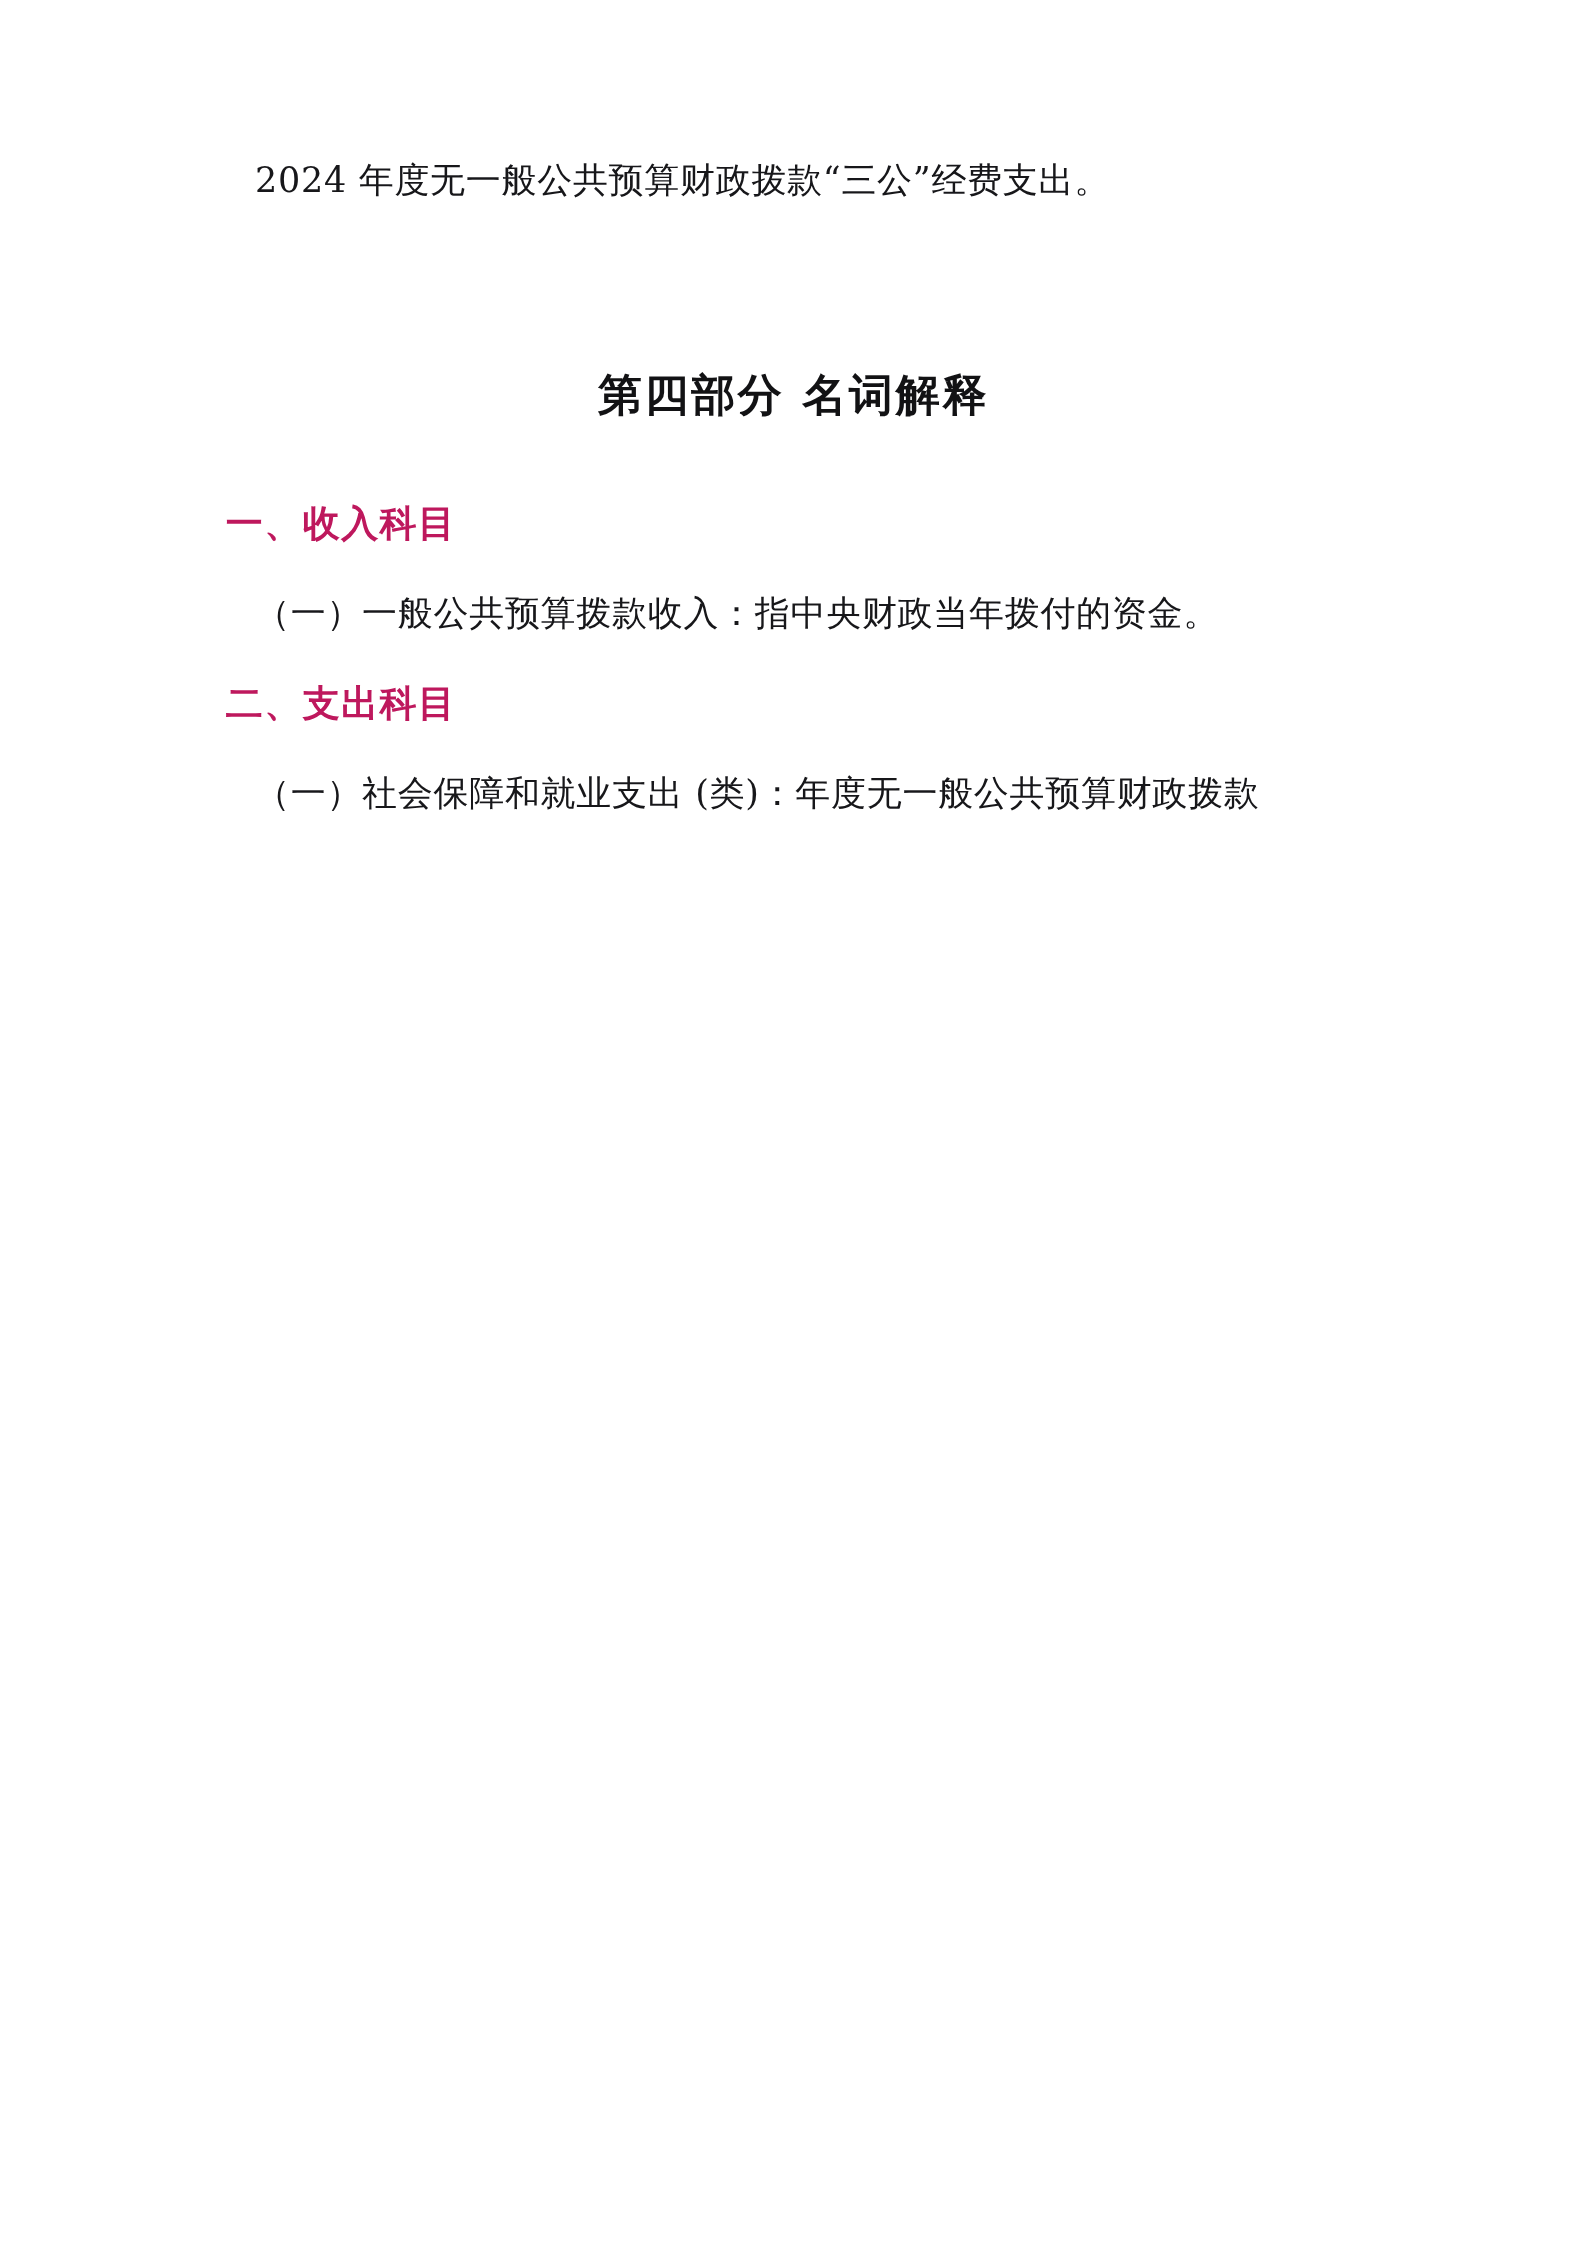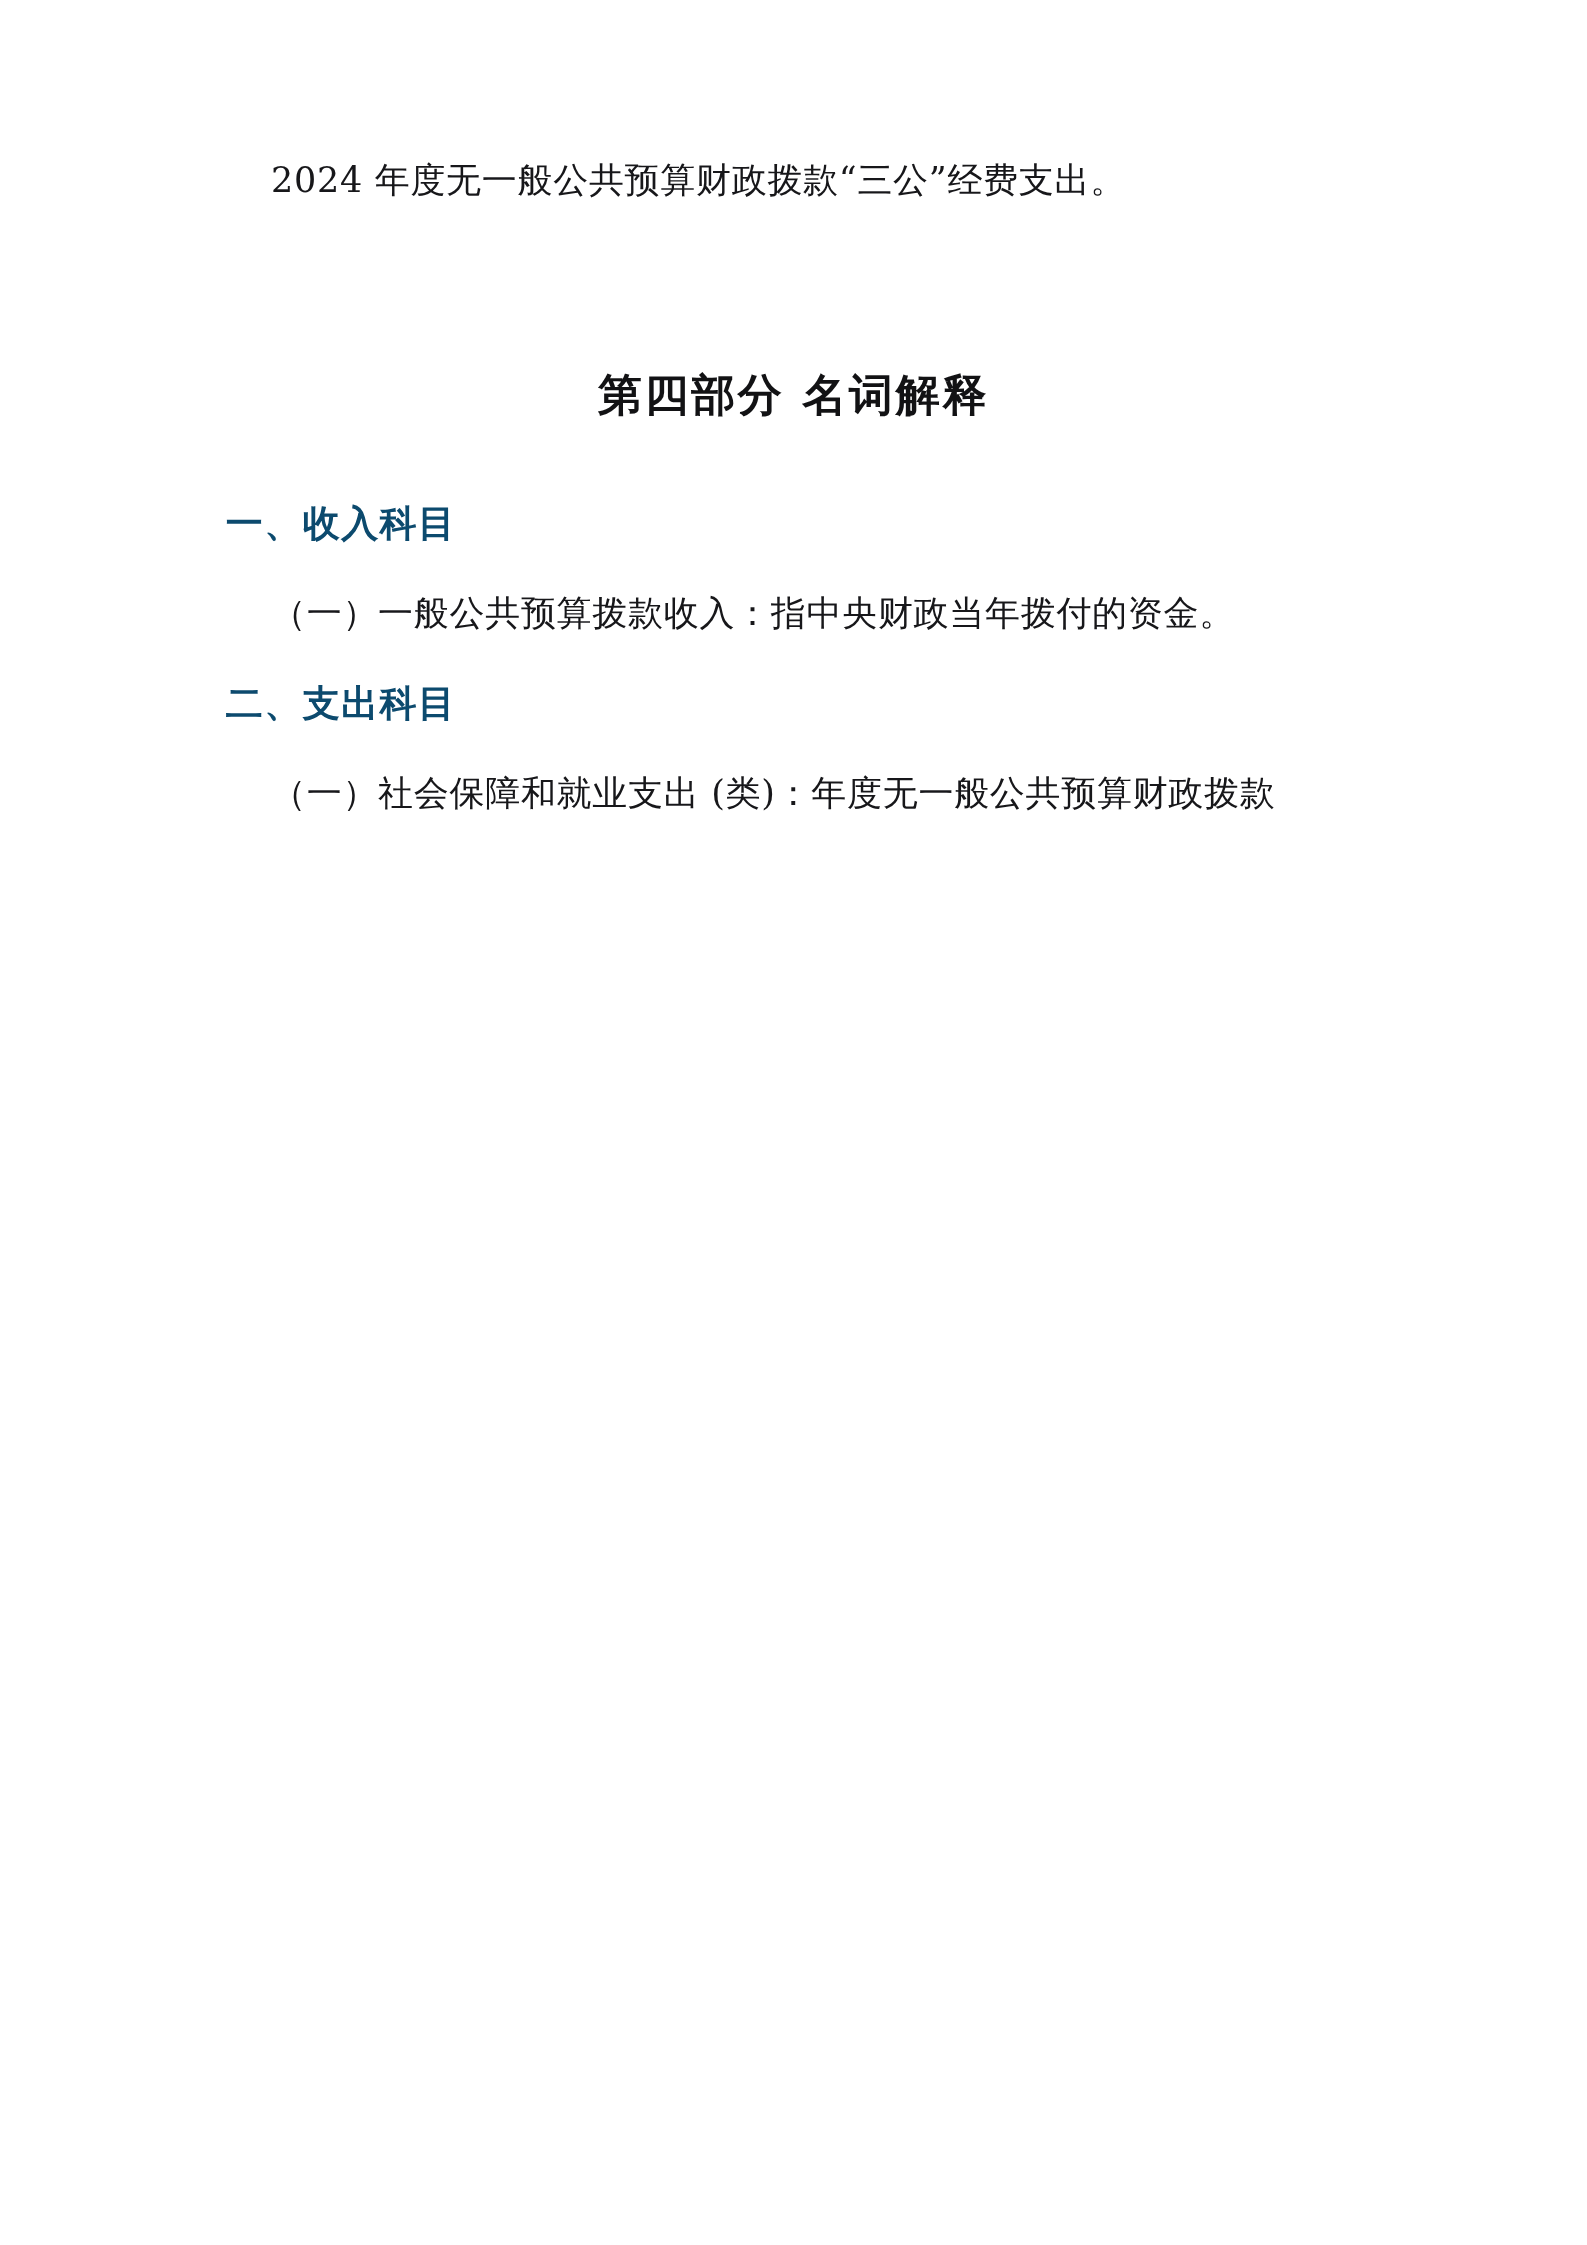--- a/index.html
+++ b/index.html
@@ -17,21 +17,21 @@
     height: 2245px;
     margin: 0 auto;
     background: #ffffff;
     box-sizing: border-box;
     padding: 150px 185px 120px 185px;
   }
   .doc-body {
     width: 100%;
   }
   p.para {
-    margin: 0 0 36px 16px;
+    margin: 0 0 36px 0;
     font-size: 35px;
     line-height: 1.72;
     text-align: justify;
     text-justify: inter-ideograph;
     text-indent: 2em;
     letter-spacing: 0.02em;
     color: #17171a;
   }
   .section-title {
     margin: 0;
@@ -47,21 +47,21 @@
   }
   .spacer-mid {
     height: 74px;
   }
   .heading-2 {
     margin: 0 0 34px 0;
     font-size: 37px;
     font-weight: bold;
     text-indent: 1.1em;
     letter-spacing: 0.04em;
-    color: #0c4a6e;
+    color: #be185d;
   }
 </style>
 </head>
 <body>
 
 <div class="page">
   <div class="doc-body">
 
     <p class="para">2024 年度无一般公共预算财政拨款“三公”经费支出。</p>
 

